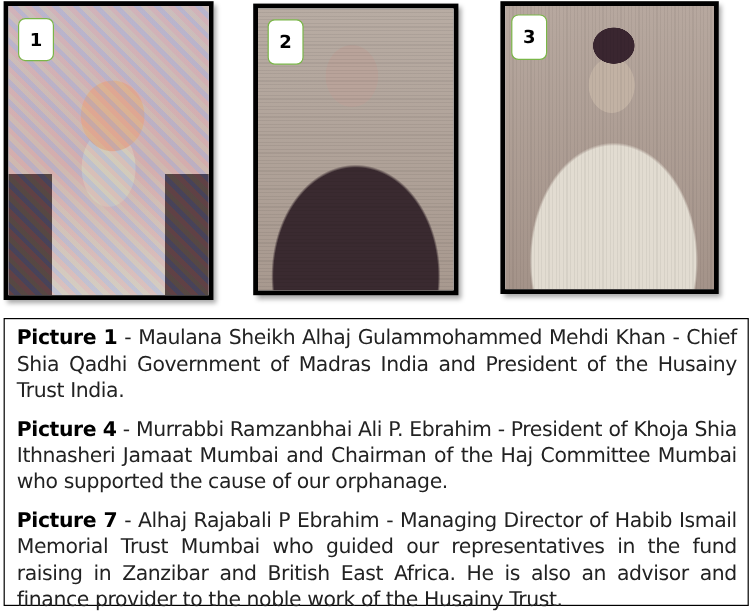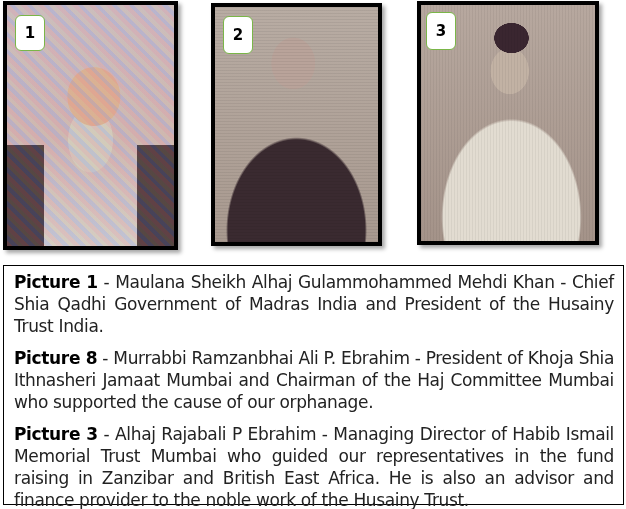--- a/index.html
+++ b/index.html
@@ -74,15 +74,15 @@
   <div class="badge" style="left:8px;top:9px;height:38px;">2</div>
 </div>
 
 <div class="photo" id="p3">
   <div class="img"></div>
   <div class="badge" style="left:5px;top:7px;height:38px;">3</div>
 </div>
 
 <div class="captions">
   <p><b>Picture 1</b><span> - Maulana Sheikh Alhaj Gulammohammed Mehdi Khan - Chief Shia Qadhi Government of Madras India and President of the Husainy Trust India.</span></p>
-  <p><b>Picture 8</b><span> - Murrabbi Ramzanbhai Ali P. Ebrahim - President of Khoja Shia Ithnasheri Jamaat Mumbai and Chairman of the Haj Committee Mumbai who supported the cause of our orphanage.</span></p>
-  <p><b>Picture 3</b><span> - Alhaj Rajabali P Ebrahim - Managing Director of Habib Ismail Memorial Trust Mumbai who guided our representatives in the fund raising in Zanzibar and British East Africa. He is also an advisor and finance provider to the noble work of the Husainy Trust.</span></p>
+  <p><b>Picture 4</b><span> - Murrabbi Ramzanbhai Ali P. Ebrahim - President of Khoja Shia Ithnasheri Jamaat Mumbai and Chairman of the Haj Committee Mumbai who supported the cause of our orphanage.</span></p>
+  <p><b>Picture 7</b><span> - Alhaj Rajabali P Ebrahim - Managing Director of Habib Ismail Memorial Trust Mumbai who guided our representatives in the fund raising in Zanzibar and British East Africa. He is also an advisor and finance provider to the noble work of the Husainy Trust.</span></p>
 </div>
 
 </body></html>

